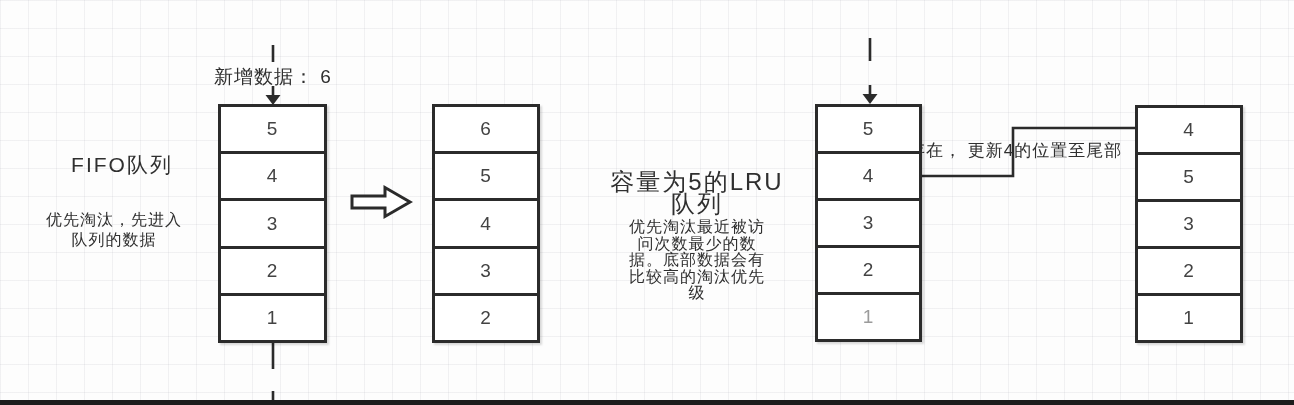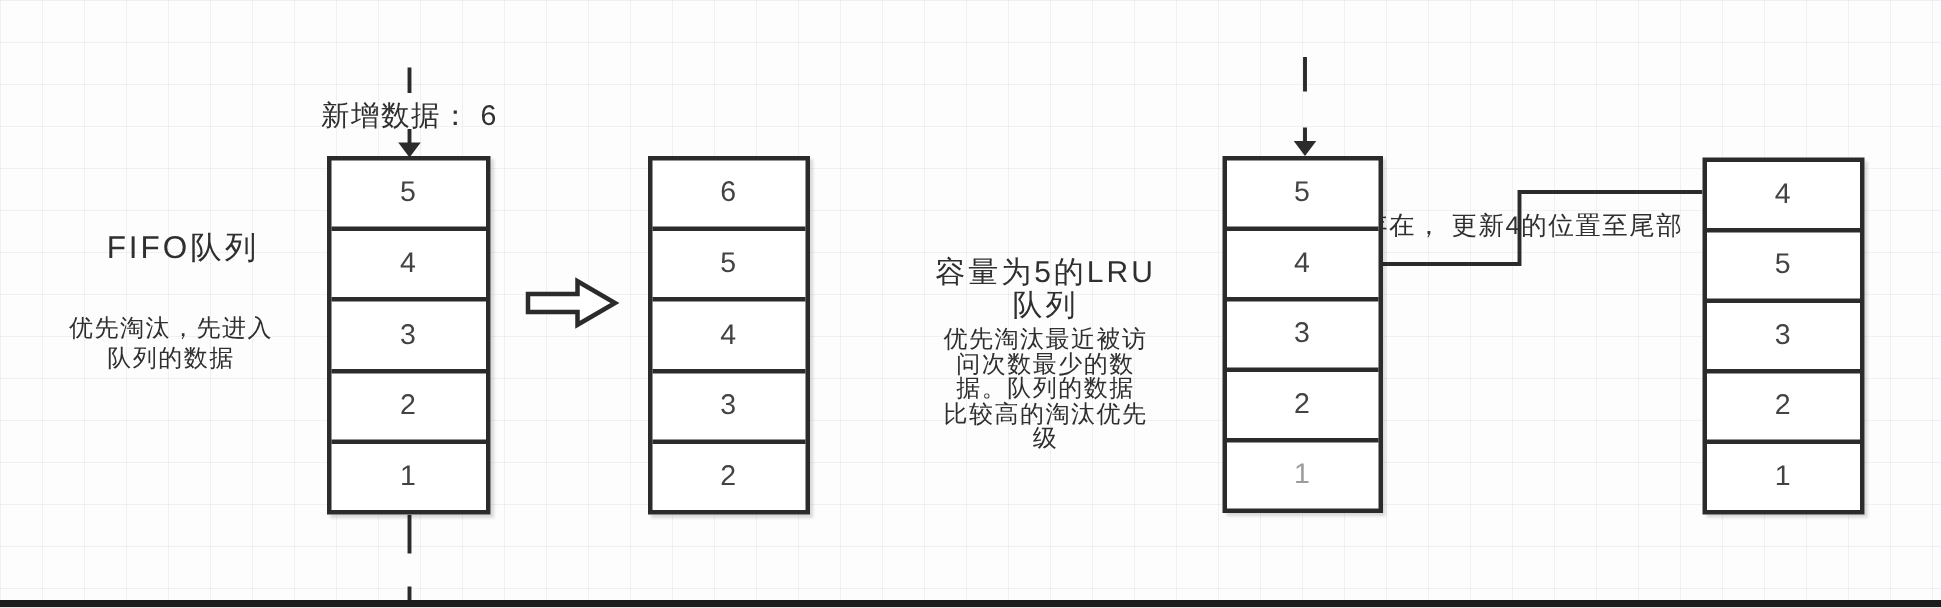--- a/index.html
+++ b/index.html
@@ -33,21 +33,21 @@
   .stack .cell:last-child{border-bottom:none;}
   .stack .cell.muted{color:#9b9b9b;}
   #stack-0{left:218px;top:104px;width:109px;height:239px;}
   #stack-1{left:432px;top:104px;width:108px;height:239px;}
   #stack-2{left:815px;top:104px;width:107px;height:238px;}
   #stack-3{left:1135px;top:105px;width:108px;height:238px;}
   .txt{position:absolute;white-space:pre-line;color:#2f2f2f;}
   .center{transform:translateX(-50%);text-align:center;}
   .fifo-title{left:122px;top:151px;font-size:21px;letter-spacing:2px;}
   .fifo-desc{left:114px;top:210px;font-size:16px;line-height:20px;letter-spacing:1px;}
-  .lru-title{left:697px;top:171px;font-size:20px;line-height:22px;letter-spacing:2px;}
+  .lru-title{left:697px;top:171px;font-size:24px;line-height:22px;letter-spacing:2px;}
   .lru-desc{left:697px;top:219px;width:200px;font-size:16px;line-height:16.5px;letter-spacing:1px;}
   .incoming-fifo{left:273px;top:64px;font-size:19px;letter-spacing:1px;}
   .incoming-lru{left:870px;top:63px;font-size:19px;letter-spacing:1px;}
   .evicted-fifo{left:276px;top:370px;font-size:19px;letter-spacing:1px;}
   .annotation{left:908px;top:139px;font-size:17px;letter-spacing:1px;}
   .bottom-border{position:absolute;left:0;right:0;bottom:0;height:5px;background:#1c1c1c;}
 </style>
 </head>
 <body>
 
@@ -74,21 +74,21 @@
 
   <div class="txt center incoming-fifo">新增数据： 6</div>
   <div class="txt center fifo-desc">优先淘汰，先进入
 队列的数据</div>
   <div class="txt center fifo-title">FIFO队列</div>
 
   <div class="txt center lru-title">容量为5的LRU
 队列</div>
   <div class="txt center lru-desc">优先淘汰最近被访
 问次数最少的数
-据。队列的数据
+据。底部数据会有
 比较高的淘汰优先
 级</div>
   <div class="txt annotation">存在， 更新4的位置至尾部</div>
 
   <div class="stack" id="stack-0">
       <div class="cell">5</div>
       <div class="cell">4</div>
       <div class="cell">3</div>
       <div class="cell">2</div>
       <div class="cell">1</div>

